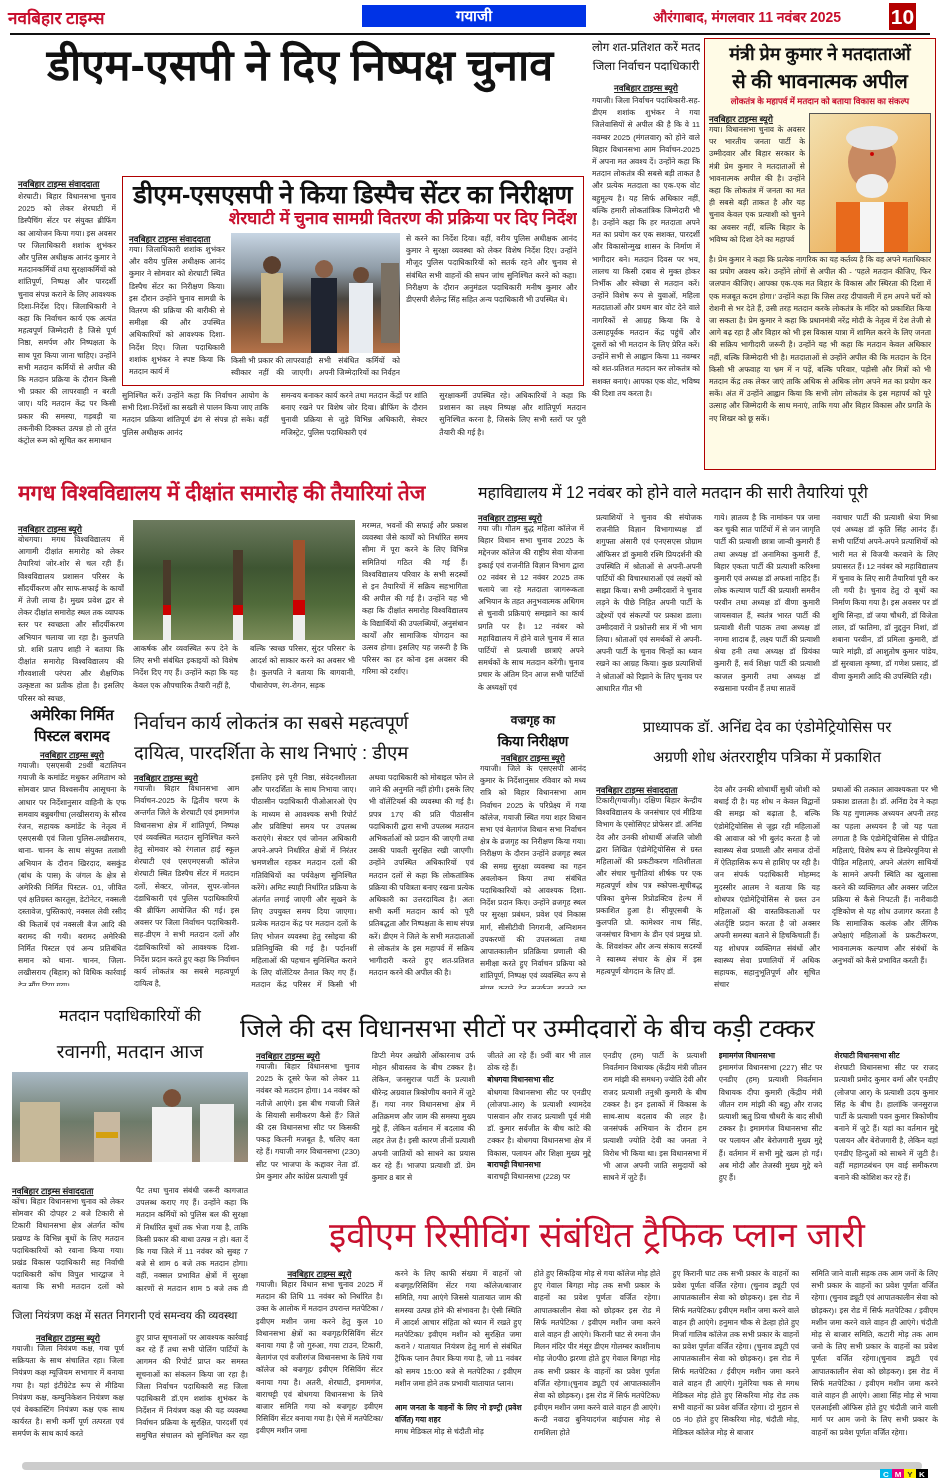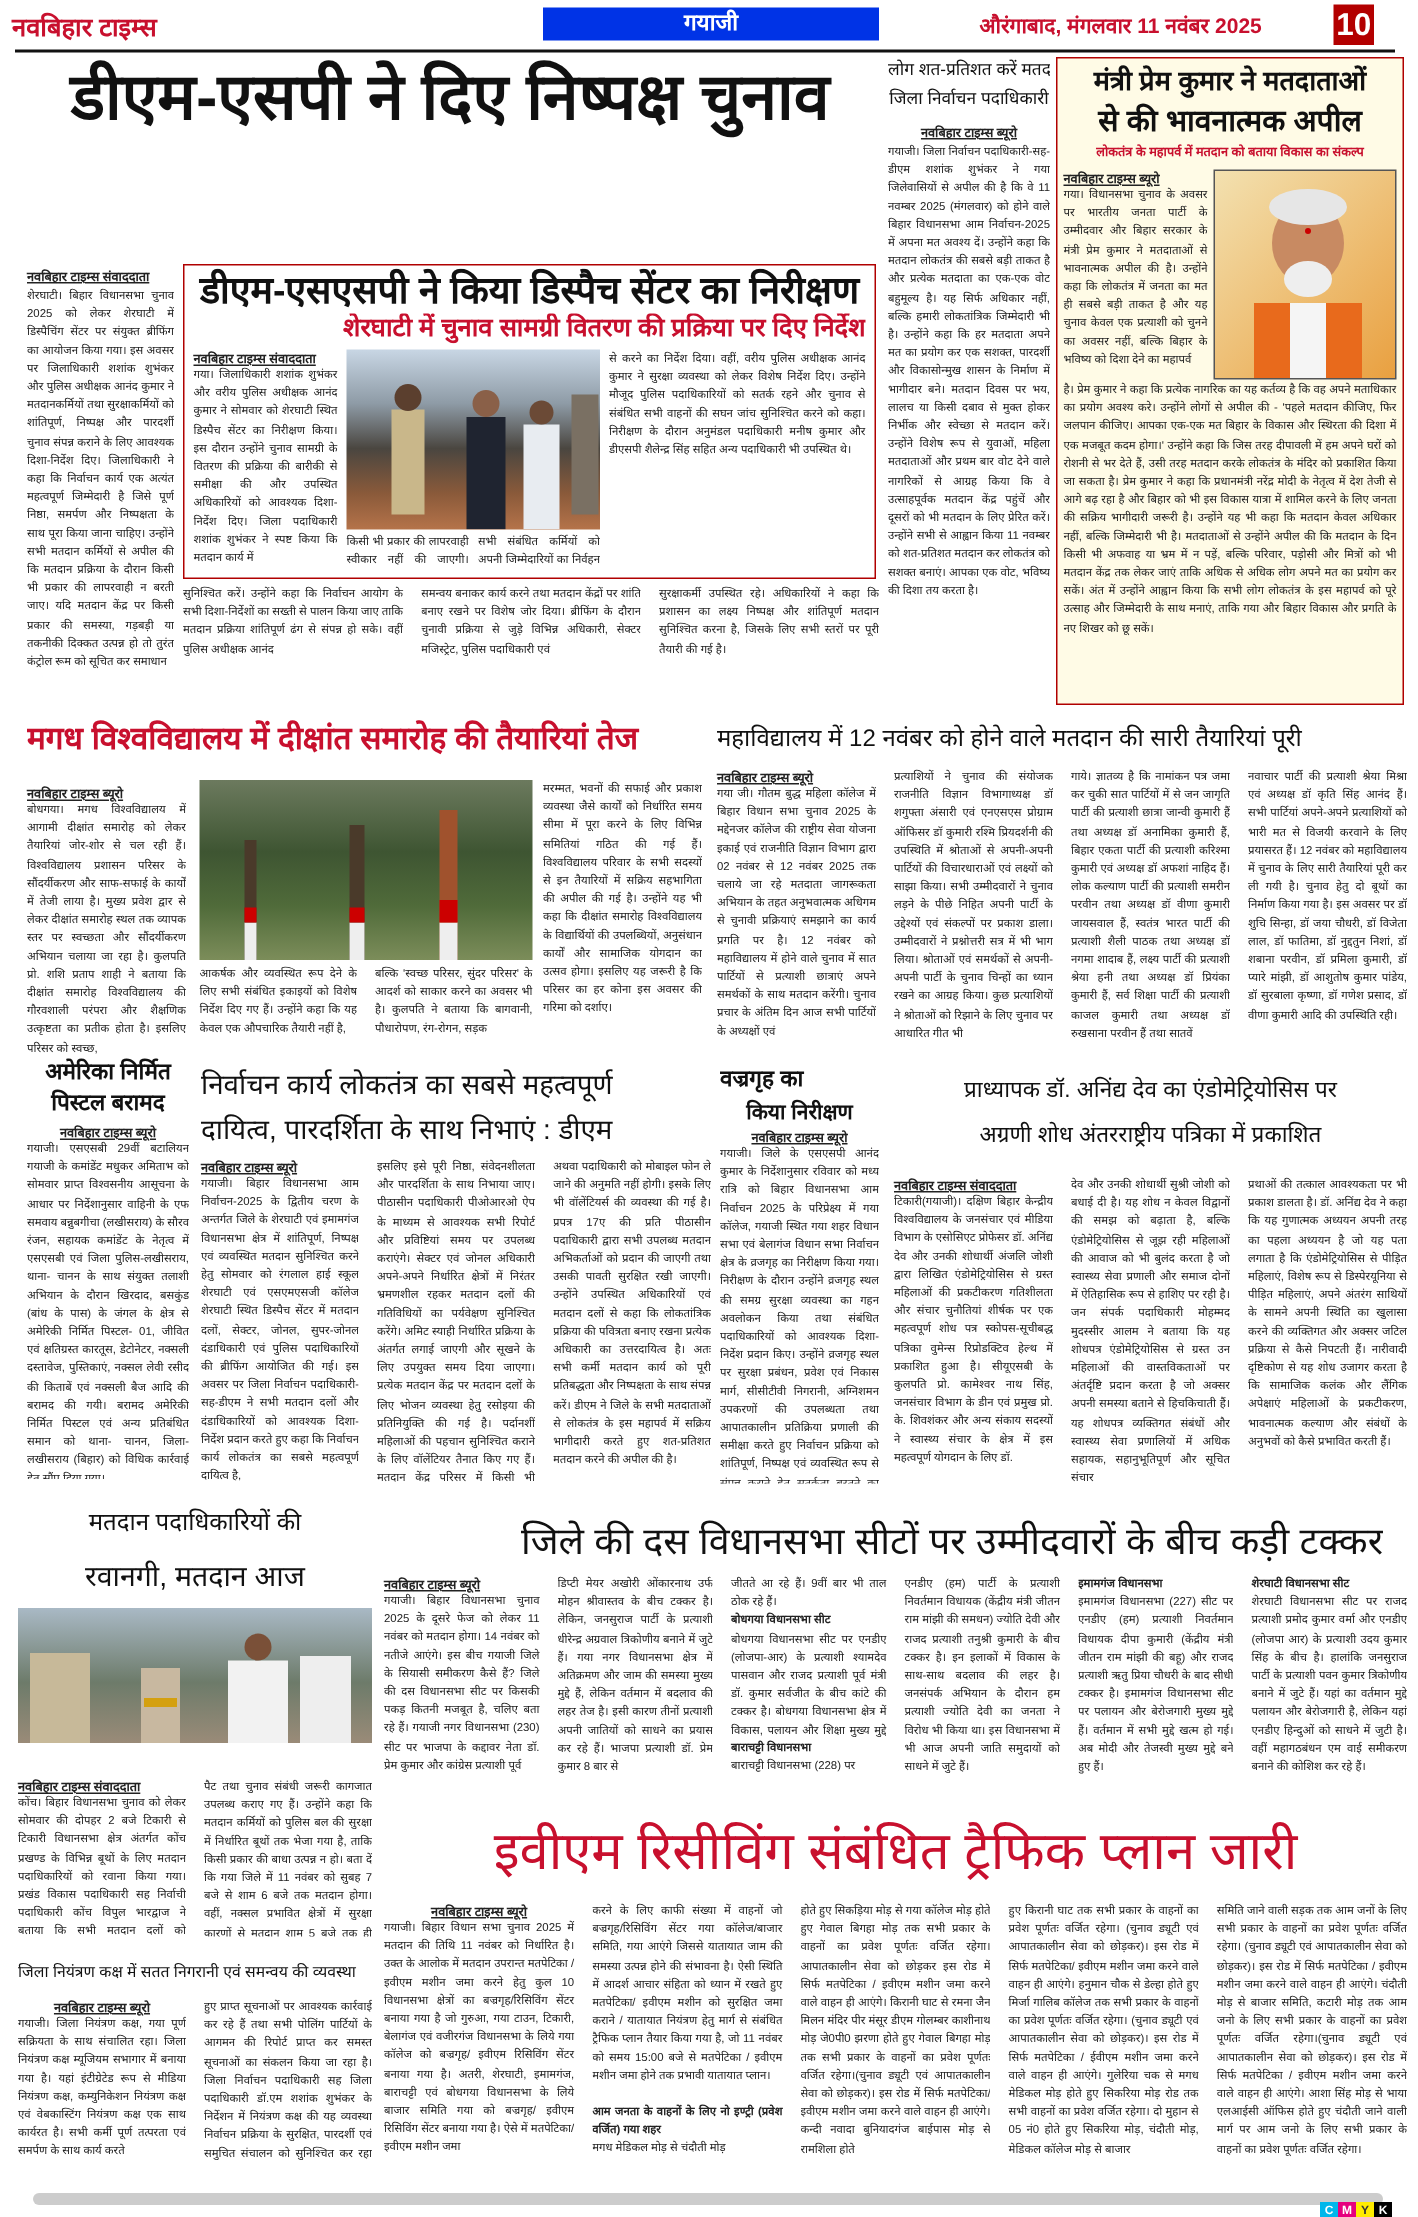--- a/index.html
+++ b/index.html
@@ -152,21 +152,21 @@
 <div class="abs cols" style="left:134px;top:772px;width:340px">
   <div style="flex:1">
     <div class="byline">नवबिहार टाइम्स ब्यूरो</div>
     <div class="body" style="height:204px">गयाजी। बिहार विधानसभा आम निर्वाचन-2025 के द्वितीय चरण के अन्तर्गत जिले के शेरघाटी एवं इमामगंज विधानसभा क्षेत्र में शांतिपूर्ण, निष्पक्ष एवं व्यवस्थित मतदान सुनिश्चित करने हेतु सोमवार को रंगलाल हाई स्कूल शेरघाटी एवं एसएमएसजी कॉलेज शेरघाटी स्थित डिस्पैच सेंटर में मतदान दलों, सेक्टर, जोनल, सुपर-जोनल दंडाधिकारी एवं पुलिस पदाधिकारियों की ब्रीफिंग आयोजित की गई। इस अवसर पर जिला निर्वाचन पदाधिकारी-सह-डीएम ने सभी मतदान दलों और दंडाधिकारियों को आवश्यक दिशा-निर्देश प्रदान करते हुए कहा कि निर्वाचन कार्य लोकतंत्र का सबसे महत्वपूर्ण दायित्व है,</div>
   </div>
   <div class="body" style="height:216px">इसलिए इसे पूरी निष्ठा, संवेदनशीलता और पारदर्शिता के साथ निभाया जाए। पीठासीन पदाधिकारी पीओआरओ ऐप के माध्यम से आवश्यक सभी रिपोर्ट और प्रविष्टियां समय पर उपलब्ध कराएंगे। सेक्टर एवं जोनल अधिकारी अपने-अपने निर्धारित क्षेत्रों में निरंतर भ्रमणशील रहकर मतदान दलों की गतिविधियों का पर्यवेक्षण सुनिश्चित करेंगे। अमिट स्याही निर्धारित प्रक्रिया के अंतर्गत लगाई जाएगी और सूखने के लिए उपयुक्त समय दिया जाएगा। प्रत्येक मतदान केंद्र पर मतदान दलों के लिए भोजन व्यवस्था हेतु रसोइया की प्रतिनियुक्ति की गई है। पर्दानशीं महिलाओं की पहचान सुनिश्चित कराने के लिए वॉलेंटियर तैनात किए गए हैं। मतदान केंद्र परिसर में किसी भी मतदाता</div>
   <div class="body" style="height:216px">अथवा पदाधिकारी को मोबाइल फोन ले जाने की अनुमति नहीं होगी। इसके लिए भी वॉलेंटियर्स की व्यवस्था की गई है। प्रपत्र 17ए की प्रति पीठासीन पदाधिकारी द्वारा सभी उपलब्ध मतदान अभिकर्ताओं को प्रदान की जाएगी तथा उसकी पावती सुरक्षित रखी जाएगी। उन्होंने उपस्थित अधिकारियों एवं मतदान दलों से कहा कि लोकतांत्रिक प्रक्रिया की पवित्रता बनाए रखना प्रत्येक अधिकारी का उत्तरदायित्व है। अतः सभी कर्मी मतदान कार्य को पूरी प्रतिबद्धता और निष्पक्षता के साथ संपन्न करें। डीएम ने जिले के सभी मतदाताओं से लोकतंत्र के इस महापर्व में सक्रिय भागीदारी करते हुए शत-प्रतिशत मतदान करने की अपील की है।</div>
 </div>
 
 <div class="abs" style="left:480px;top:710px;width:106px">
-  <div class="headline" style="font-size:15px;line-height:20px">वज्रगृह का</div>
+  <div class="headline" style="font-size:12px;text-align:center;line-height:20px">वज्रगृह का</div>
   <div class="headline" style="font-size:14px;text-align:center;line-height:22px">किया निरीक्षण</div>
   <div class="byline" style="text-align:center">नवबिहार टाइम्स ब्यूरो</div>
   <div class="body" style="height:226px">गयाजी। जिले के एसएसपी आनंद कुमार के निर्देशानुसार रविवार को मध्य रात्रि को बिहार विधानसभा आम निर्वाचन 2025 के परिप्रेक्ष्य में गया कॉलेज, गयाजी स्थित गया शहर विधान सभा एवं बेलागंज विधान सभा निर्वाचन क्षेत्र के व्रजगृह का निरीक्षण किया गया। निरीक्षण के दौरान उन्होंने व्रजगृह स्थल की समग्र सुरक्षा व्यवस्था का गहन अवलोकन किया तथा संबंधित पदाधिकारियों को आवश्यक दिशा-निर्देश प्रदान किए। उन्होंने व्रजगृह स्थल पर सुरक्षा प्रबंधन, प्रवेश एवं निकास मार्ग, सीसीटीवी निगरानी, अग्निशमन उपकरणों की उपलब्धता तथा आपातकालीन प्रतिक्रिया प्रणाली की समीक्षा करते हुए निर्वाचन प्रक्रिया को शांतिपूर्ण, निष्पक्ष एवं व्यवस्थित रूप से संपन्न कराने हेतु सतर्कता बरतने का निर्देश दिया।</div>
 </div>
 
 <div class="abs" style="left:596px;top:712px;width:342px">
   <div class="headline" style="font-size:15px;text-align:center;line-height:30px;font-weight:normal">प्राध्यापक डॉ. अनिंद्य देव का एंडोमेट्रियोसिस पर</div>
   <div class="headline" style="font-size:15px;text-align:center;line-height:30px;font-weight:normal">अग्रणी शोध अंतरराष्ट्रीय पत्रिका में प्रकाशित</div>
 </div>
 <div class="abs cols" style="left:596px;top:784px;width:342px">
@@ -202,21 +202,21 @@
 
 <div class="abs headline" style="left:12px;top:1303px;width:236px;font-size:10.5px;line-height:24px;font-weight:normal">जिला नियंत्रण कक्ष में सतत निगरानी एवं समन्वय की व्यवस्था</div>
 <div class="abs cols" style="left:12px;top:1332px;width:236px">
   <div style="flex:1">
     <div class="byline" style="text-align:center">नवबिहार टाइम्स ब्यूरो</div>
     <div class="body" style="height:96px">गयाजी। जिला नियंत्रण कक्ष, गया पूर्ण सक्रियता के साथ संचालित रहा। जिला नियंत्रण कक्ष म्यूजियम सभागार में बनाया गया है। यहां इंटीग्रेटेड रूप से मीडिया नियंत्रण कक्ष, कम्युनिकेशन नियंत्रण कक्ष एवं वेबकास्टिंग नियंत्रण कक्ष एक साथ कार्यरत है। सभी कर्मी पूर्ण तत्परता एवं समर्पण के साथ कार्य करते</div>
   </div>
   <div class="body" style="height:108px">हुए प्राप्त सूचनाओं पर आवश्यक कार्रवाई कर रहे हैं तथा सभी पोलिंग पार्टियों के आगमन की रिपोर्ट प्राप्त कर समस्त सूचनाओं का संकलन किया जा रहा है। जिला निर्वाचन पदाधिकारी सह जिला पदाधिकारी डॉ.एम शशांक शुभंकर के निर्देशन में नियंत्रण कक्ष की यह व्यवस्था निर्वाचन प्रक्रिया के सुरक्षित, पारदर्शी एवं समुचित संचालन को सुनिश्चित कर रहा है।</div>
 </div>
 
-<div class="abs headline" style="left:240px;top:1008px;width:682px;font-size:25px;line-height:40px;font-weight:normal;text-align:right">जिले की दस विधानसभा सीटों पर उम्मीदवारों के बीच कड़ी टक्कर</div>
+<div class="abs headline" style="left:240px;top:1008px;width:682px;font-size:25px;line-height:40px;font-weight:normal;text-align:left">जिले की दस विधानसभा सीटों पर उम्मीदवारों के बीच कड़ी टक्कर</div>
 <div class="abs cols" style="left:256px;top:1050px;width:682px">
   <div style="flex:1">
     <div class="byline">नवबिहार टाइम्स ब्यूरो</div>
     <div class="body" style="height:136px">गयाजी। बिहार विधानसभा चुनाव 2025 के दूसरे फेज को लेकर 11 नवंबर को मतदान होगा। 14 नवंबर को नतीजे आएंगे। इस बीच गयाजी जिले के सियासी समीकरण कैसे हैं? जिले की दस विधानसभा सीट पर किसकी पकड़ कितनी मजबूत है, चलिए बता रहे हैं। गयाजी नगर विधानसभा (230) सीट पर भाजपा के कद्दावर नेता डॉ. प्रेम कुमार और कांग्रेस प्रत्याशी पूर्व</div>
   </div>
   <div class="body" style="height:146px">डिप्टी मेयर अखोरी ओंकारनाथ उर्फ मोहन श्रीवास्तव के बीच टक्कर है। लेकिन, जनसुराज पार्टी के प्रत्याशी धीरेन्द्र अग्रवाल त्रिकोणीय बनाने में जुटे हैं। गया नगर विधानसभा क्षेत्र में अतिक्रमण और जाम की समस्या मुख्य मुद्दे हैं, लेकिन वर्तमान में बदलाव की लहर तेज है। इसी कारण तीनों प्रत्याशी अपनी जातियों को साधने का प्रयास कर रहे हैं। भाजपा प्रत्याशी डॉ. प्रेम कुमार 8 बार से</div>
   <div style="flex:1">
     <div class="body">जीतते आ रहे हैं। 9वीं बार भी ताल ठोक रहे हैं।</div>
     <div class="body" style="font-weight:bold">बोधगया विधानसभा सीट</div>
     <div class="body" style="height:72px">बोधगया विधानसभा सीट पर एनडीए (लोजपा-आर) के प्रत्याशी श्यामदेव पासवान और राजद प्रत्याशी पूर्व मंत्री डॉ. कुमार सर्वजीत के बीच कांटे की टक्कर है। बोधगया विधानसभा क्षेत्र में विकास, पलायन और शिक्षा मुख्य मुद्दे हैं।</div>

